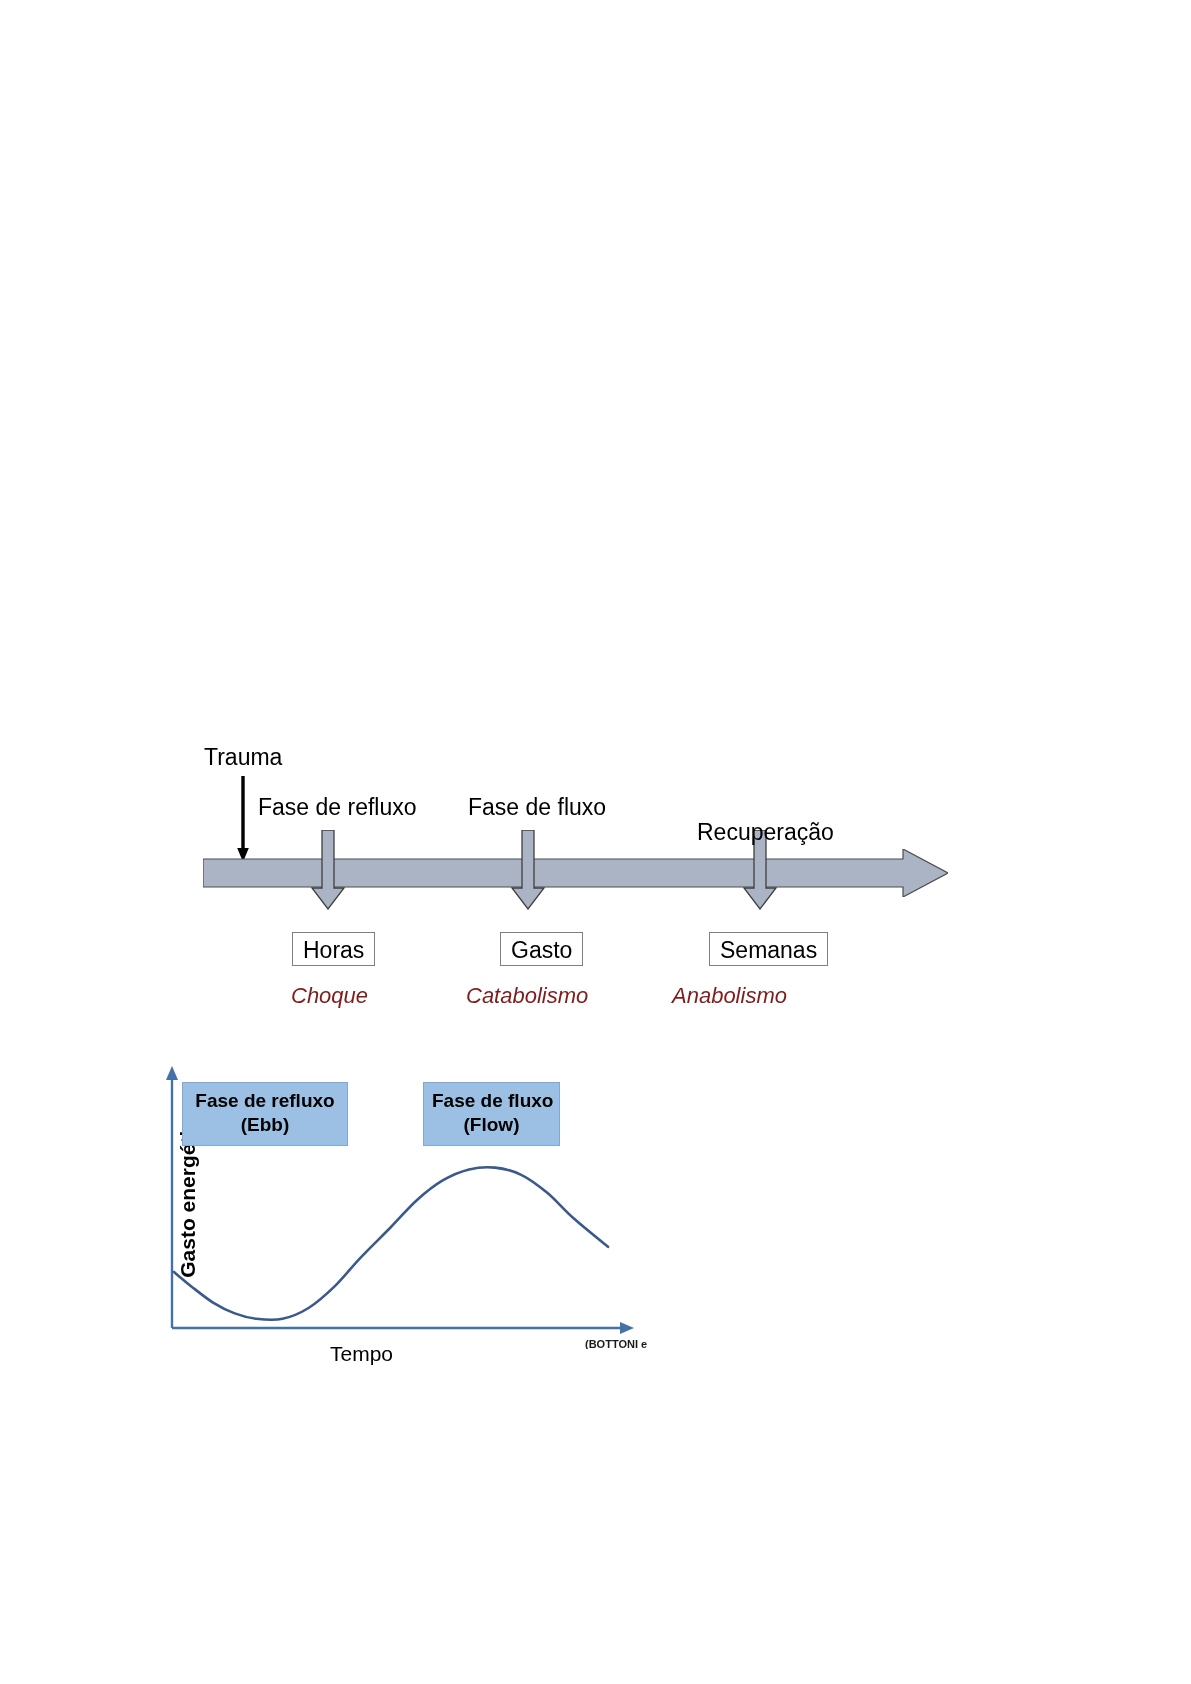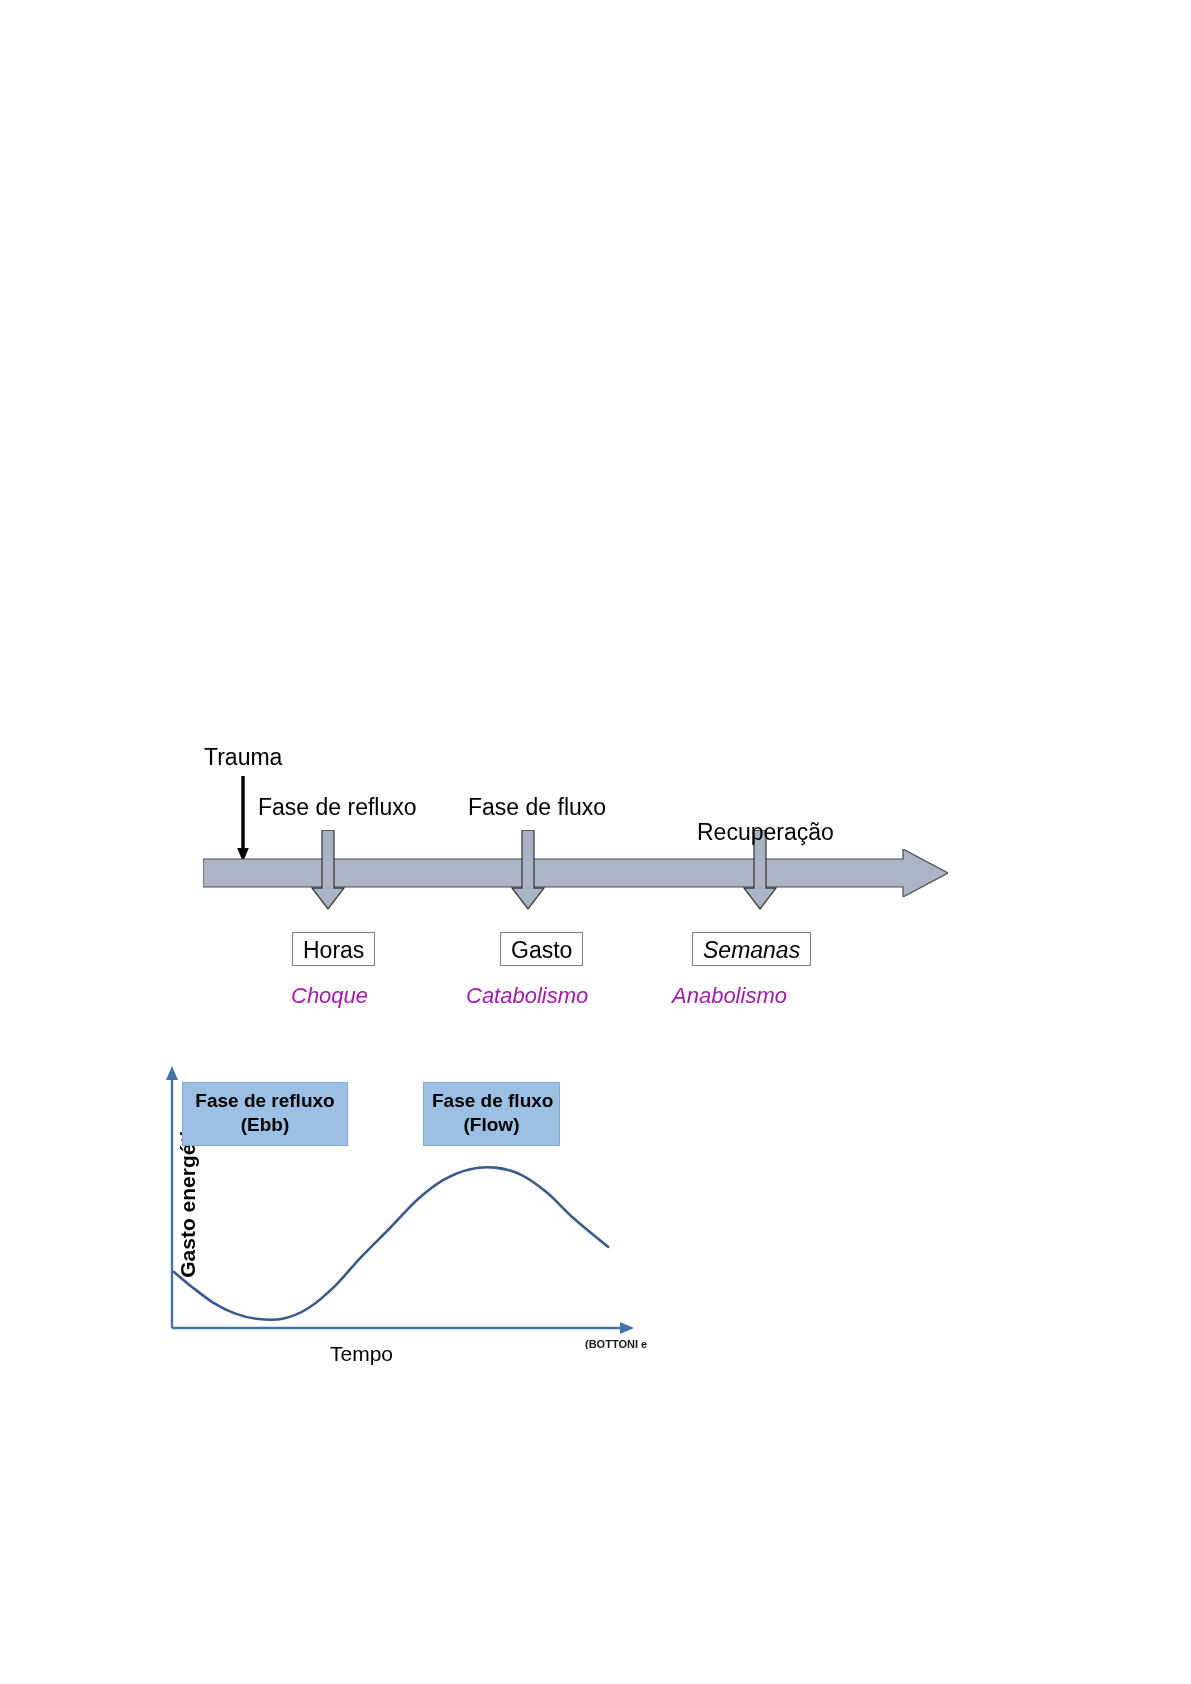--- a/index.html
+++ b/index.html
@@ -52,28 +52,28 @@
     font-size:23px;
     line-height:34px;
     height:34px;
     color:#000;
     padding:0 10px;
     box-sizing:border-box;
     white-space:nowrap;
   }
   #duration-box-0{left:292px;top:932px;}
   #duration-box-1{left:500px;top:932px;}
-  #duration-box-2{left:692px;top:932px;font-style:italic;}
+  #duration-box-2{left:709px;top:932px;}
 
   
   .phase-italic{
     position:absolute;
     font-style:italic;
     font-size:22px;
-    color:#a21caf;
+    color:#7f1d1d;
     white-space:nowrap;
     font-family:"Liberation Sans","DejaVu Sans",sans-serif;
   }
   #phase-italic-0{left:291px;top:983px;}
   #phase-italic-1{left:466px;top:983px;}
   #phase-italic-2{left:672px;top:983px;}
 
   
   #energy-chart{position:absolute;left:130px;top:1060px;width:600px;height:330px;}
 

